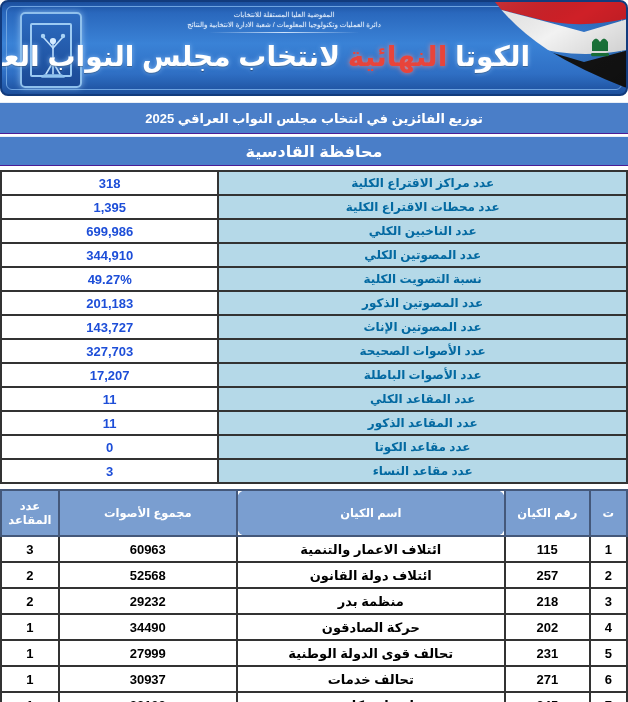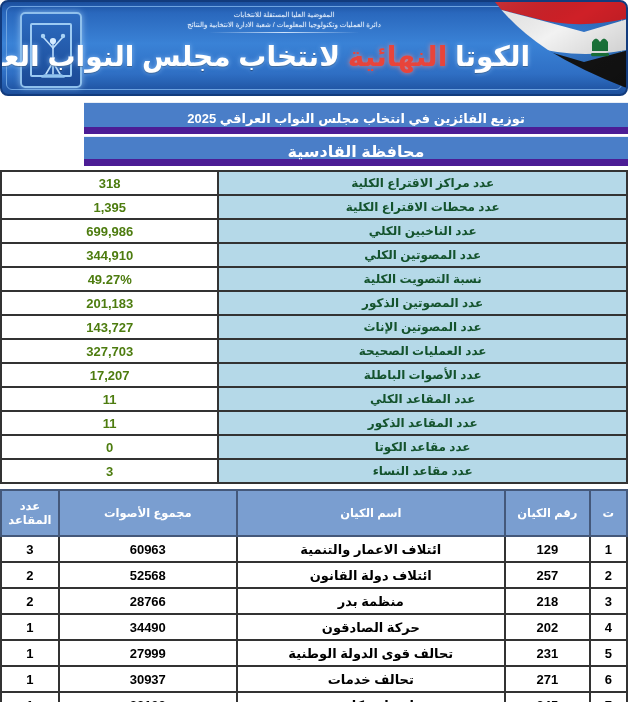--- a/index.html
+++ b/index.html
@@ -94,24 +94,24 @@
     color: #ffffff;
     text-shadow: 0 0 5px rgba(130,185,245,.95), 0 1px 1px rgba(0,0,0,.45);
     white-space: nowrap;
     direction: rtl;
   }
   .hdr-main .accent { color: #e8443b; text-shadow: 0 0 5px rgba(255,140,130,.8); }
 
   
   .titlebar {
     margin-top: 6px;
-    width: 544px;
+    width: 628px;
     background: #4a7ec8;
     border-top: 1px solid #e8eef6;
-    border-bottom: 7px solid #4c1d95;
+    border-bottom: 1px solid #4c1d95;
     color: #ffffff;
     font-weight: bold;
     text-align: center;
     direction: rtl;
   }
   .titlebar.t1 { height: 32px; line-height: 32px; font-size: 13px; }
   .titlebar.t2 { height: 30px; line-height: 30px; font-size: 16px; margin-top: 2px; }
 
   
   table { border-collapse: collapse; width: 628px; direction: rtl; }
@@ -119,28 +119,28 @@
   .stats td {
     height: 24px;
     border: 2px solid #333333;
     padding: 0 6px;
     font-size: 12px;
     font-weight: bold;
   }
   .stats td.label {
     width: 410px;
     background: #b5d9e8;
-    color: #14532d;
+    color: #0369a1;
     text-align: center;
     margin-top: 28px;
   }
   .stats td.value {
     width: 218px;
     background: #ffffff;
-    color: #4d7c0f;
+    color: #1d4ed8;
     text-align: center;
     font-size: 13px;
   }
 
   
   .results { margin-top: 5px; }
   .results th {
     background: #7a9ed0;
     color: #ffffff;
     border: 2px solid #44587a;
@@ -156,21 +156,21 @@
     height: 26px;
     font-size: 13px;
     font-weight: bold;
     color: #000000;
     background: #ffffff;
     text-align: center;
     padding: 0 4px;
   }
   .c-seq   { width: 38px; }
   .c-num   { width: 87px; }
-  .c-name  { width: 278px; }
+  .c-name  { width: 278px; border-radius: 9px; }
   .c-votes { width: 184px; }
   .c-seats { width: 58px; }
 </style>
 </head>
 <body>
 
 <div class="banner">
   <div class="banner-inner-frame"></div>
 
   <div class="logo">
@@ -250,21 +250,21 @@
       </tr>
       <tr>
         <td class="label">عدد المصوتين الذكور</td>
         <td class="value">201,183</td>
       </tr>
       <tr>
         <td class="label">عدد المصوتين الإناث</td>
         <td class="value">143,727</td>
       </tr>
       <tr>
-        <td class="label">عدد العمليات الصحيحة</td>
+        <td class="label">عدد الأصوات الصحيحة</td>
         <td class="value">327,703</td>
       </tr>
       <tr>
         <td class="label">عدد الأصوات الباطلة</td>
         <td class="value">17,207</td>
       </tr>
       <tr>
         <td class="label">عدد المقاعد الكلي</td>
         <td class="value">11</td>
       </tr>
@@ -289,37 +289,37 @@
       <th class="c-seq">ت</th>
       <th class="c-num">رقم الكيان</th>
       <th class="c-name">اسم الكيان</th>
       <th class="c-votes">مجموع الأصوات</th>
       <th class="c-seats">عدد المقاعد</th>
     </tr>
   </thead>
   <tbody>
       <tr>
         <td class="c-seq">1</td>
-        <td class="c-num">129</td>
+        <td class="c-num">115</td>
         <td class="c-name">ائتلاف الاعمار والتنمية</td>
         <td class="c-votes">60963</td>
         <td class="c-seats">3</td>
       </tr>
       <tr>
         <td class="c-seq">2</td>
         <td class="c-num">257</td>
         <td class="c-name">ائتلاف دولة القانون</td>
         <td class="c-votes">52568</td>
         <td class="c-seats">2</td>
       </tr>
       <tr>
         <td class="c-seq">3</td>
         <td class="c-num">218</td>
         <td class="c-name">منظمة بدر</td>
-        <td class="c-votes">28766</td>
+        <td class="c-votes">29232</td>
         <td class="c-seats">2</td>
       </tr>
       <tr>
         <td class="c-seq">4</td>
         <td class="c-num">202</td>
         <td class="c-name">حركة الصادقون</td>
         <td class="c-votes">34490</td>
         <td class="c-seats">1</td>
       </tr>
       <tr>

